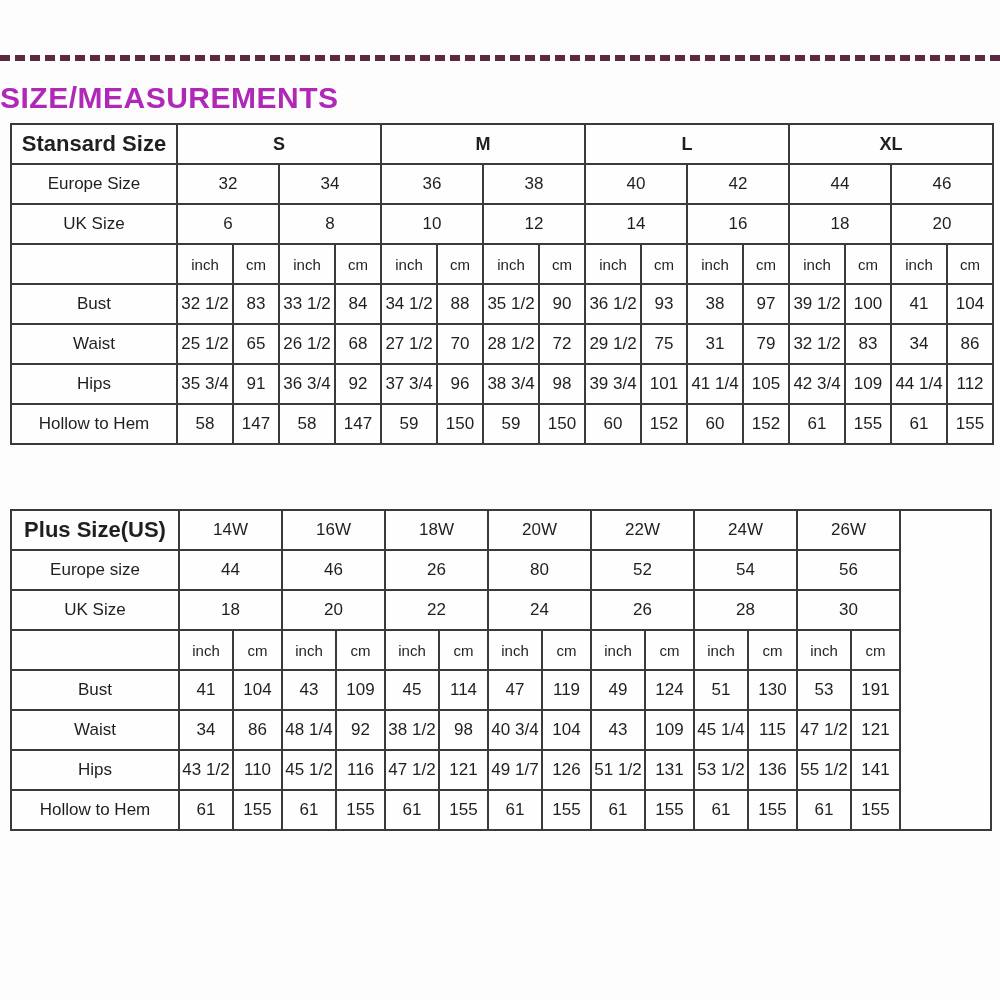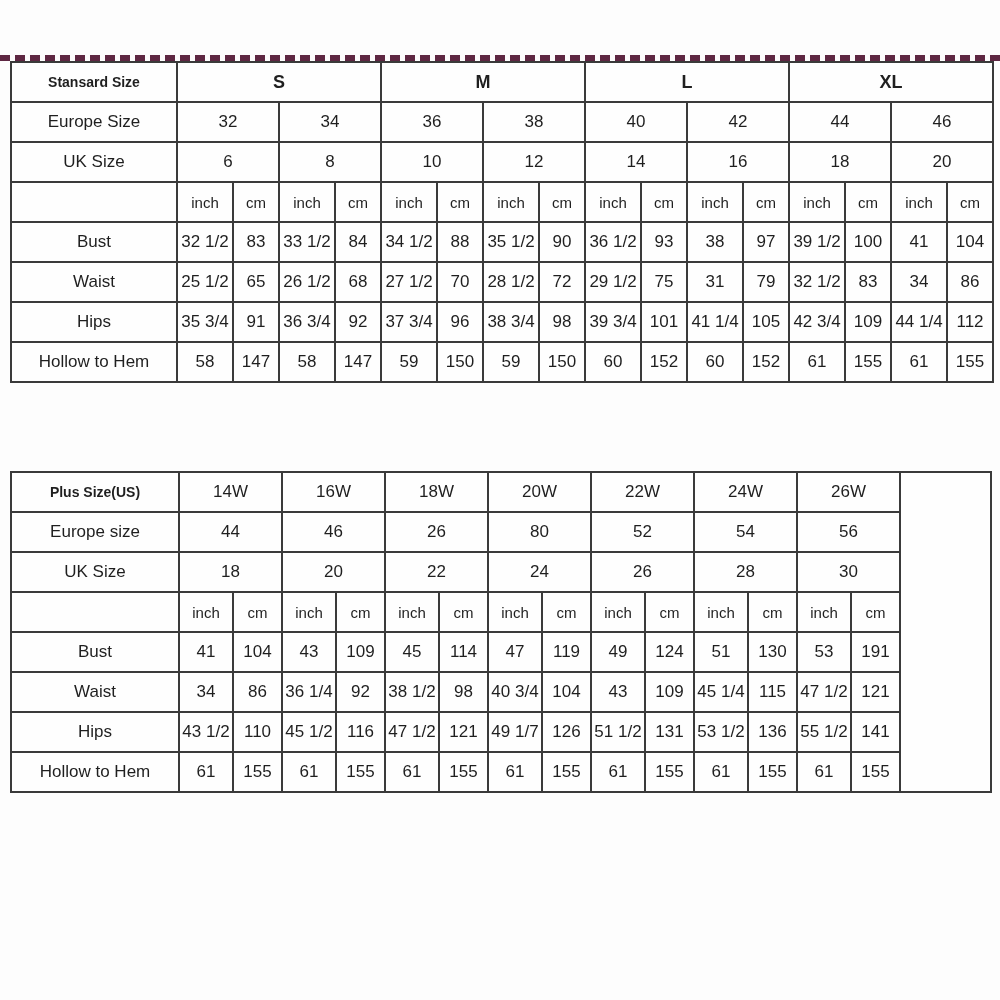--- a/index.html
+++ b/index.html
@@ -35,39 +35,40 @@
     border:2px solid #3a3a3a;
     text-align:center;
     vertical-align:middle;
     height:40px;
     font-size:17px;
     font-weight:normal;
     padding:0 1px;
     white-space:nowrap;
     overflow:hidden;
   }
-  table.size-table th.header-label { font-size:14px; font-weight:bold; }
+  table.size-table th.header-label { font-size:22px; font-weight:bold; }
   table.size-table th.bold { font-weight:bold; }
   table.size-table th.group-header.bold { font-size:18px; }
   table.size-table td.unit-cell { font-size:15px; }
-  #plus-table { margin-top:88px; }
+  #plus-table { margin-top:64px; }
   
   #standard-table .col-label { width:166px; }
   #standard-table .col-inch  { width:56px; }
   #standard-table .col-cm    { width:46px; }
   #plus-table .col-label    { width:168px; }
   #plus-table .col-inch     { width:54px; }
   #plus-table .col-cm       { width:49px; }
   #plus-table .col-trailing { width:91px; }
 </style>
 </head>
 <body>
 
 <div class="page">
   <div class="dashed-line"></div>
+  <h1 class="page-title">SIZE/MEASUREMENTS</h1>
   <table class="size-table" id="standard-table">
       <colgroup>
         <col class="col-label">
         <col class="col-inch">
         <col class="col-cm">
         <col class="col-inch">
         <col class="col-cm">
         <col class="col-inch">
         <col class="col-cm">
         <col class="col-inch">
@@ -290,21 +291,21 @@
           <td class="value-cell">124</td>
           <td class="value-cell">51</td>
           <td class="value-cell">130</td>
           <td class="value-cell">53</td>
           <td class="value-cell">191</td>
         </tr>
         <tr>
           <th class="row-label">Waist</th>
           <td class="value-cell">34</td>
           <td class="value-cell">86</td>
-          <td class="value-cell">36 1/4</td>
+          <td class="value-cell">48 1/4</td>
           <td class="value-cell">92</td>
           <td class="value-cell">38 1/2</td>
           <td class="value-cell">98</td>
           <td class="value-cell">40 3/4</td>
           <td class="value-cell">104</td>
           <td class="value-cell">43</td>
           <td class="value-cell">109</td>
           <td class="value-cell">45 1/4</td>
           <td class="value-cell">115</td>
           <td class="value-cell">47 1/2</td>

